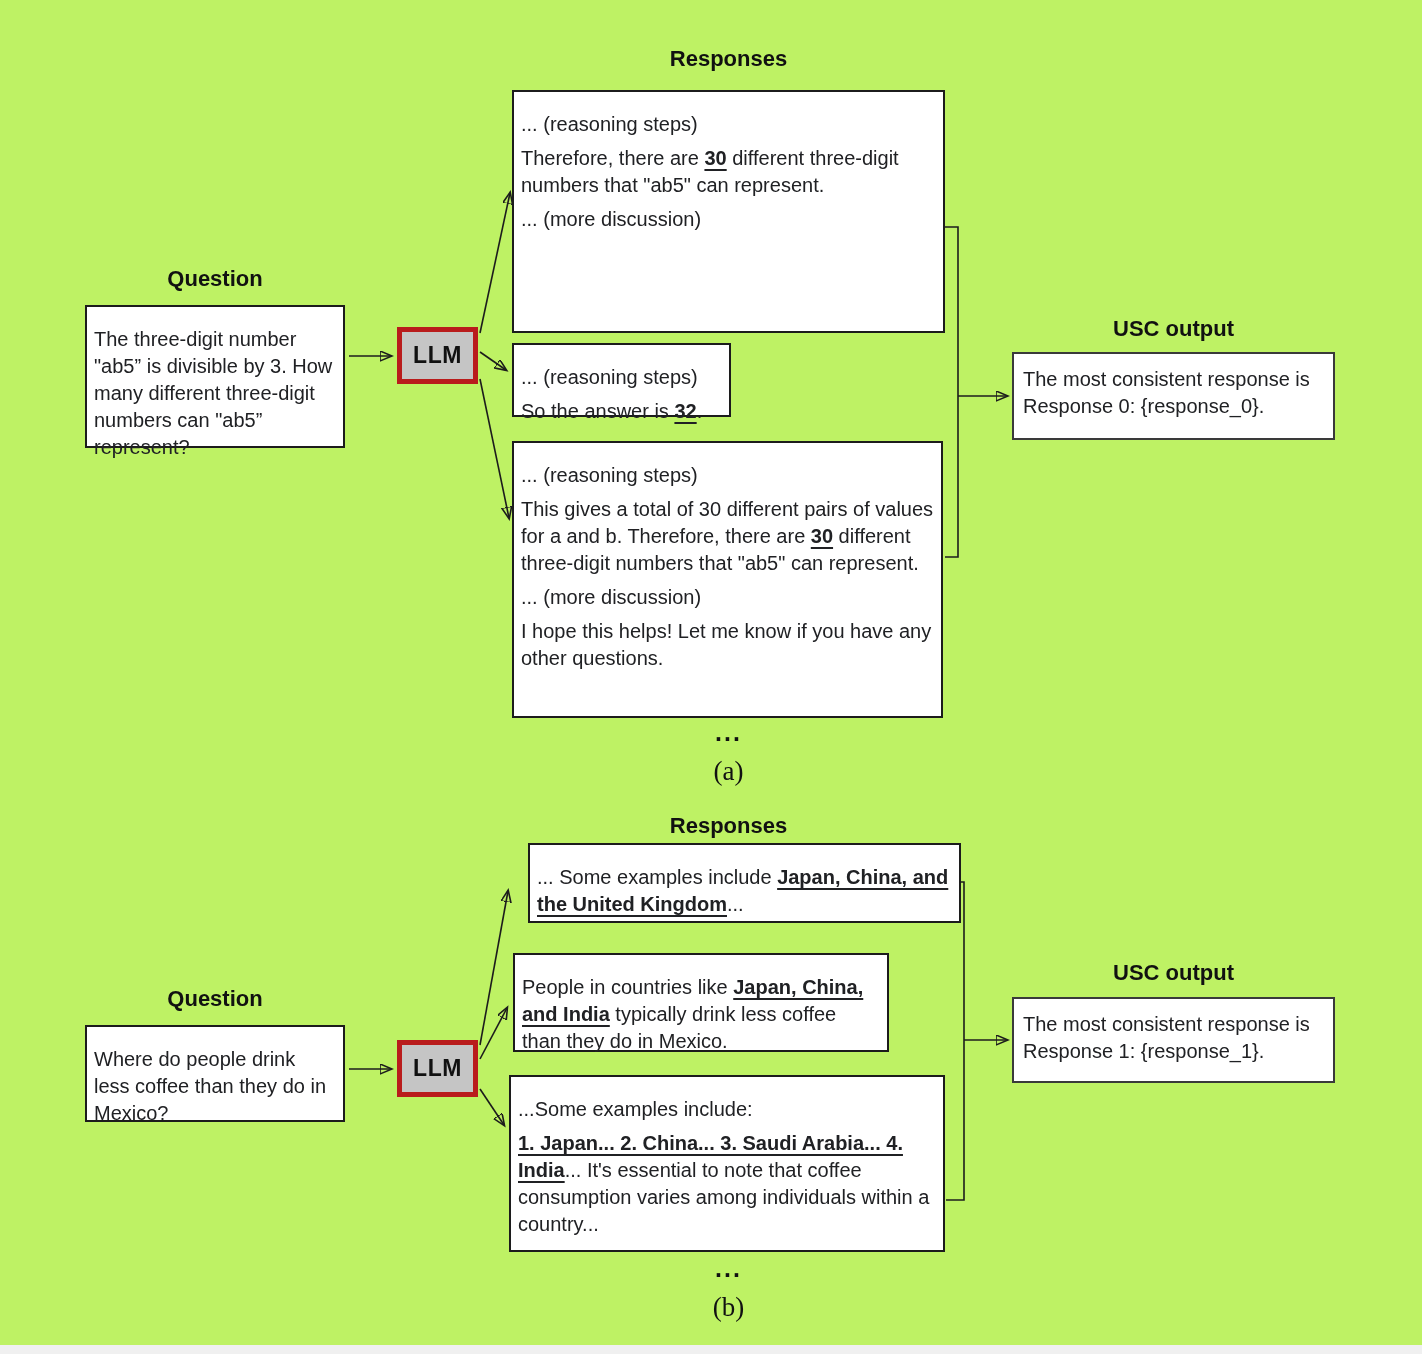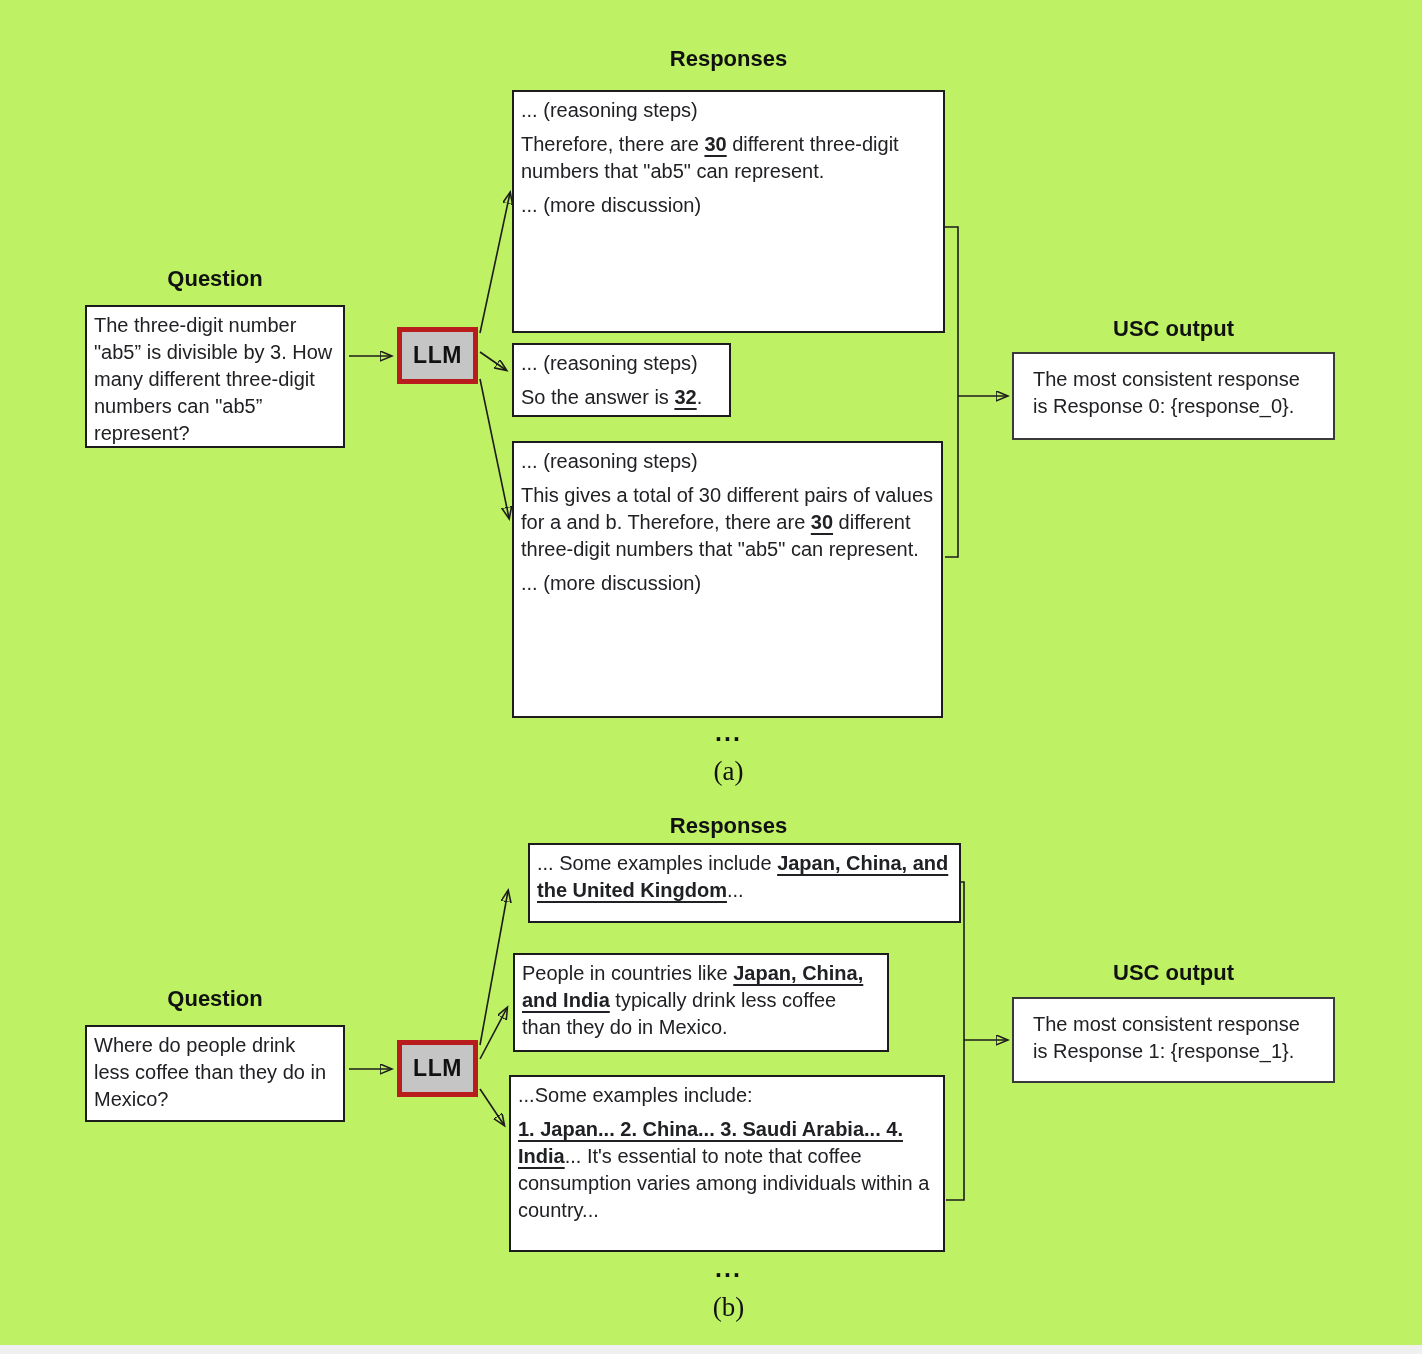--- a/index.html
+++ b/index.html
@@ -15,26 +15,26 @@
   .abs { position: absolute; }
   .col-title {
     font-weight: bold;
     font-size: 22px;
     color: #111111;
     text-align: center;
   }
   .box {
     background: #ffffff;
     border: 2px solid #1c1c1c;
-    padding: 5px 7px;
+    padding: 19px 7px;
     font-size: 20px;
     line-height: 27px;
     box-sizing: border-box;
   }
-  .usc-box { padding: 12px 19px; border-color: #3a3a3a; }
+  .usc-box { padding: 12px 9px; border-color: #3a3a3a; }
   .para { margin: 0; }
   .para + .para { margin-top: 7px; }
   .b { font-weight: bold; }
   .u { text-decoration: underline; text-decoration-thickness: 2px; text-underline-offset: 4px; }
   .llm-box {
     background: #c5c5c5;
     border: 5px solid #b91c1c;
     display: flex;
     align-items: center;
     justify-content: center;
@@ -123,20 +123,21 @@
         <p class="para"><span>... (more discussion)</span></p>
       </div>
     <div class="abs box r2a">
         <p class="para"><span>... (reasoning steps)</span></p>
         <p class="para"><span>So the answer is </span><span class="b u">32</span><span>.</span></p>
       </div>
     <div class="abs box r3a">
         <p class="para"><span>... (reasoning steps)</span></p>
         <p class="para"><span>This gives a total of 30 different pairs of values for a and b. Therefore, there are </span><span class="b u">30</span><span> different three-digit numbers that "ab5" can represent.</span></p>
         <p class="para"><span>... (more discussion)</span></p>
+        <p class="para"><span>I hope this helps! Let me know if you have any other questions.</span></p>
       </div>
     <div class="abs dots dots-a">...</div>
     <div class="abs sub-label label-a">(a)</div>
 
     <div class="abs col-title qtitle-a">Question</div>
     <div class="abs box qbox-a">
         <p class="para">The three-digit number "ab5” is divisible by 3. How many different three-digit numbers can "ab5” represent?</p>
       </div>
 
     <div class="abs llm-box llm-a">

